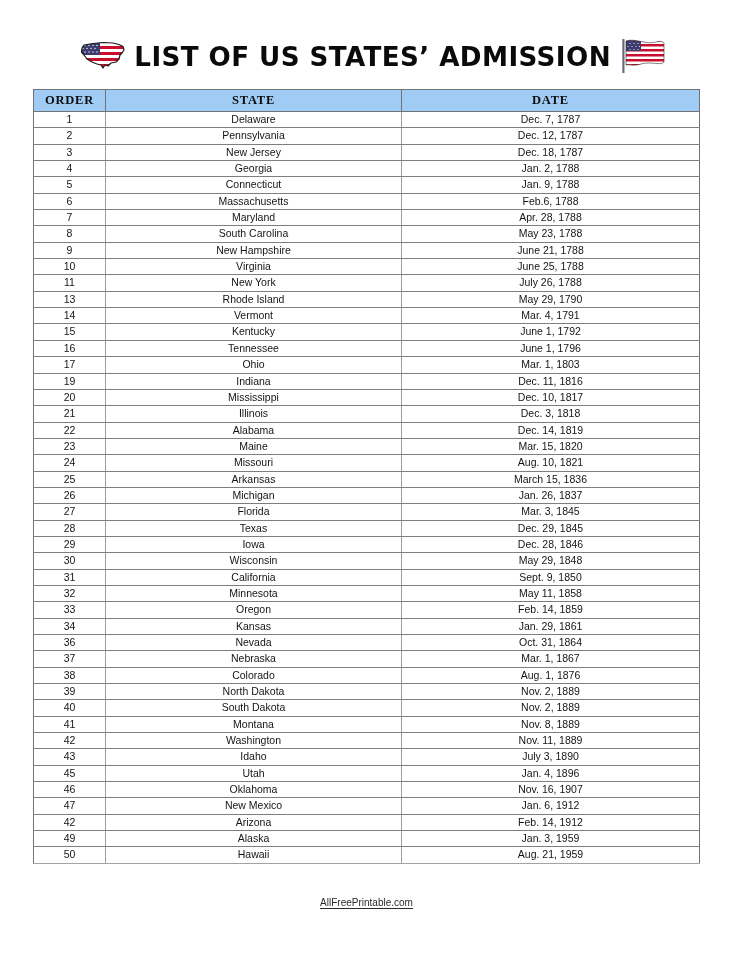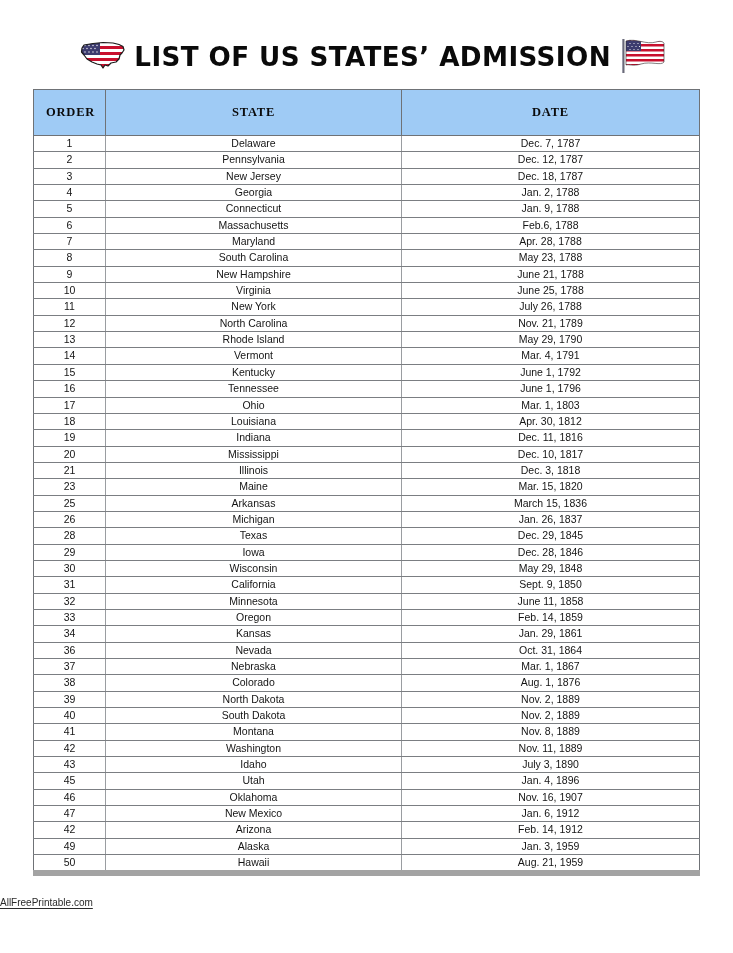--- a/index.html
+++ b/index.html
@@ -75,48 +75,49 @@
   table.states th {
     background: #9FCBF5;
     font-family: "Liberation Serif", serif;
     font-weight: bold;
     font-size: 12.5px;
     letter-spacing: 0.8px;
     color: #0b0b0b;
     height: 21px;
     text-align: center;
     border: 1px solid #6f7276;
-    padding: 12px;
+    padding: 0;
   }
   table.states td {
     height: 15.35px;
     line-height: 15.35px;
     text-align: center;
     font-size: 10.5px;
     color: #141414;
     border-left: 1px solid #9a9da1;
     border-right: 1px solid #9a9da1;
     border-top: 1px solid #c9ccd0;
     border-bottom: 1px solid #7b7e82;
     padding: 0;
     white-space: nowrap;
     overflow: hidden;
   }
   table.states tr:last-child td {
-    border-bottom: 6px solid #a3a3a3;
+    border-bottom: 1px solid #a3a3a3;
   }
   table.states td.order-cell { border-left: 1px solid #6f7276; }
   table.states td.date-cell  { border-right: 1px solid #6f7276; margin-top: 22px; }
 
   
   .footer {
     position: absolute;
     left: 0;
     top: 892px;
     width: 733px;
+    text-align: center;
   }
   .footer-link {
     font-size: 10px;
     color: #2b2b2b;
     text-decoration: underline;
     text-underline-offset: 2px;
   }
 </style>
 </head>
 <body>
@@ -267,25 +268,20 @@
             <td class="order-cell">10</td>
             <td class="state-cell">Virginia</td>
             <td class="date-cell">June 25, 1788</td>
           </tr>
           <tr>
             <td class="order-cell">11</td>
             <td class="state-cell">New York</td>
             <td class="date-cell">July 26, 1788</td>
           </tr>
           <tr>
-            <td class="order-cell">12</td>
-            <td class="state-cell">North Carolina</td>
-            <td class="date-cell">Nov. 21, 1789</td>
-          </tr>
-          <tr>
             <td class="order-cell">13</td>
             <td class="state-cell">Rhode Island</td>
             <td class="date-cell">May 29, 1790</td>
           </tr>
           <tr>
             <td class="order-cell">14</td>
             <td class="state-cell">Vermont</td>
             <td class="date-cell">Mar. 4, 1791</td>
           </tr>
           <tr>
@@ -297,55 +293,65 @@
             <td class="order-cell">16</td>
             <td class="state-cell">Tennessee</td>
             <td class="date-cell">June 1, 1796</td>
           </tr>
           <tr>
             <td class="order-cell">17</td>
             <td class="state-cell">Ohio</td>
             <td class="date-cell">Mar. 1, 1803</td>
           </tr>
           <tr>
-            <td class="order-cell">18</td>
-            <td class="state-cell">Louisiana</td>
-            <td class="date-cell">Apr. 30, 1812</td>
-          </tr>
-          <tr>
             <td class="order-cell">19</td>
             <td class="state-cell">Indiana</td>
             <td class="date-cell">Dec. 11, 1816</td>
           </tr>
           <tr>
             <td class="order-cell">20</td>
             <td class="state-cell">Mississippi</td>
             <td class="date-cell">Dec. 10, 1817</td>
           </tr>
           <tr>
             <td class="order-cell">21</td>
             <td class="state-cell">Illinois</td>
             <td class="date-cell">Dec. 3, 1818</td>
           </tr>
           <tr>
+            <td class="order-cell">22</td>
+            <td class="state-cell">Alabama</td>
+            <td class="date-cell">Dec. 14, 1819</td>
+          </tr>
+          <tr>
             <td class="order-cell">23</td>
             <td class="state-cell">Maine</td>
             <td class="date-cell">Mar. 15, 1820</td>
           </tr>
           <tr>
+            <td class="order-cell">24</td>
+            <td class="state-cell">Missouri</td>
+            <td class="date-cell">Aug. 10, 1821</td>
+          </tr>
+          <tr>
             <td class="order-cell">25</td>
             <td class="state-cell">Arkansas</td>
             <td class="date-cell">March 15, 1836</td>
           </tr>
           <tr>
             <td class="order-cell">26</td>
             <td class="state-cell">Michigan</td>
             <td class="date-cell">Jan. 26, 1837</td>
           </tr>
           <tr>
+            <td class="order-cell">27</td>
+            <td class="state-cell">Florida</td>
+            <td class="date-cell">Mar. 3, 1845</td>
+          </tr>
+          <tr>
             <td class="order-cell">28</td>
             <td class="state-cell">Texas</td>
             <td class="date-cell">Dec. 29, 1845</td>
           </tr>
           <tr>
             <td class="order-cell">29</td>
             <td class="state-cell">Iowa</td>
             <td class="date-cell">Dec. 28, 1846</td>
           </tr>
           <tr>
@@ -354,21 +360,21 @@
             <td class="date-cell">May 29, 1848</td>
           </tr>
           <tr>
             <td class="order-cell">31</td>
             <td class="state-cell">California</td>
             <td class="date-cell">Sept. 9, 1850</td>
           </tr>
           <tr>
             <td class="order-cell">32</td>
             <td class="state-cell">Minnesota</td>
-            <td class="date-cell">June 11, 1858</td>
+            <td class="date-cell">May 11, 1858</td>
           </tr>
           <tr>
             <td class="order-cell">33</td>
             <td class="state-cell">Oregon</td>
             <td class="date-cell">Feb. 14, 1859</td>
           </tr>
           <tr>
             <td class="order-cell">34</td>
             <td class="state-cell">Kansas</td>
             <td class="date-cell">Jan. 29, 1861</td>

